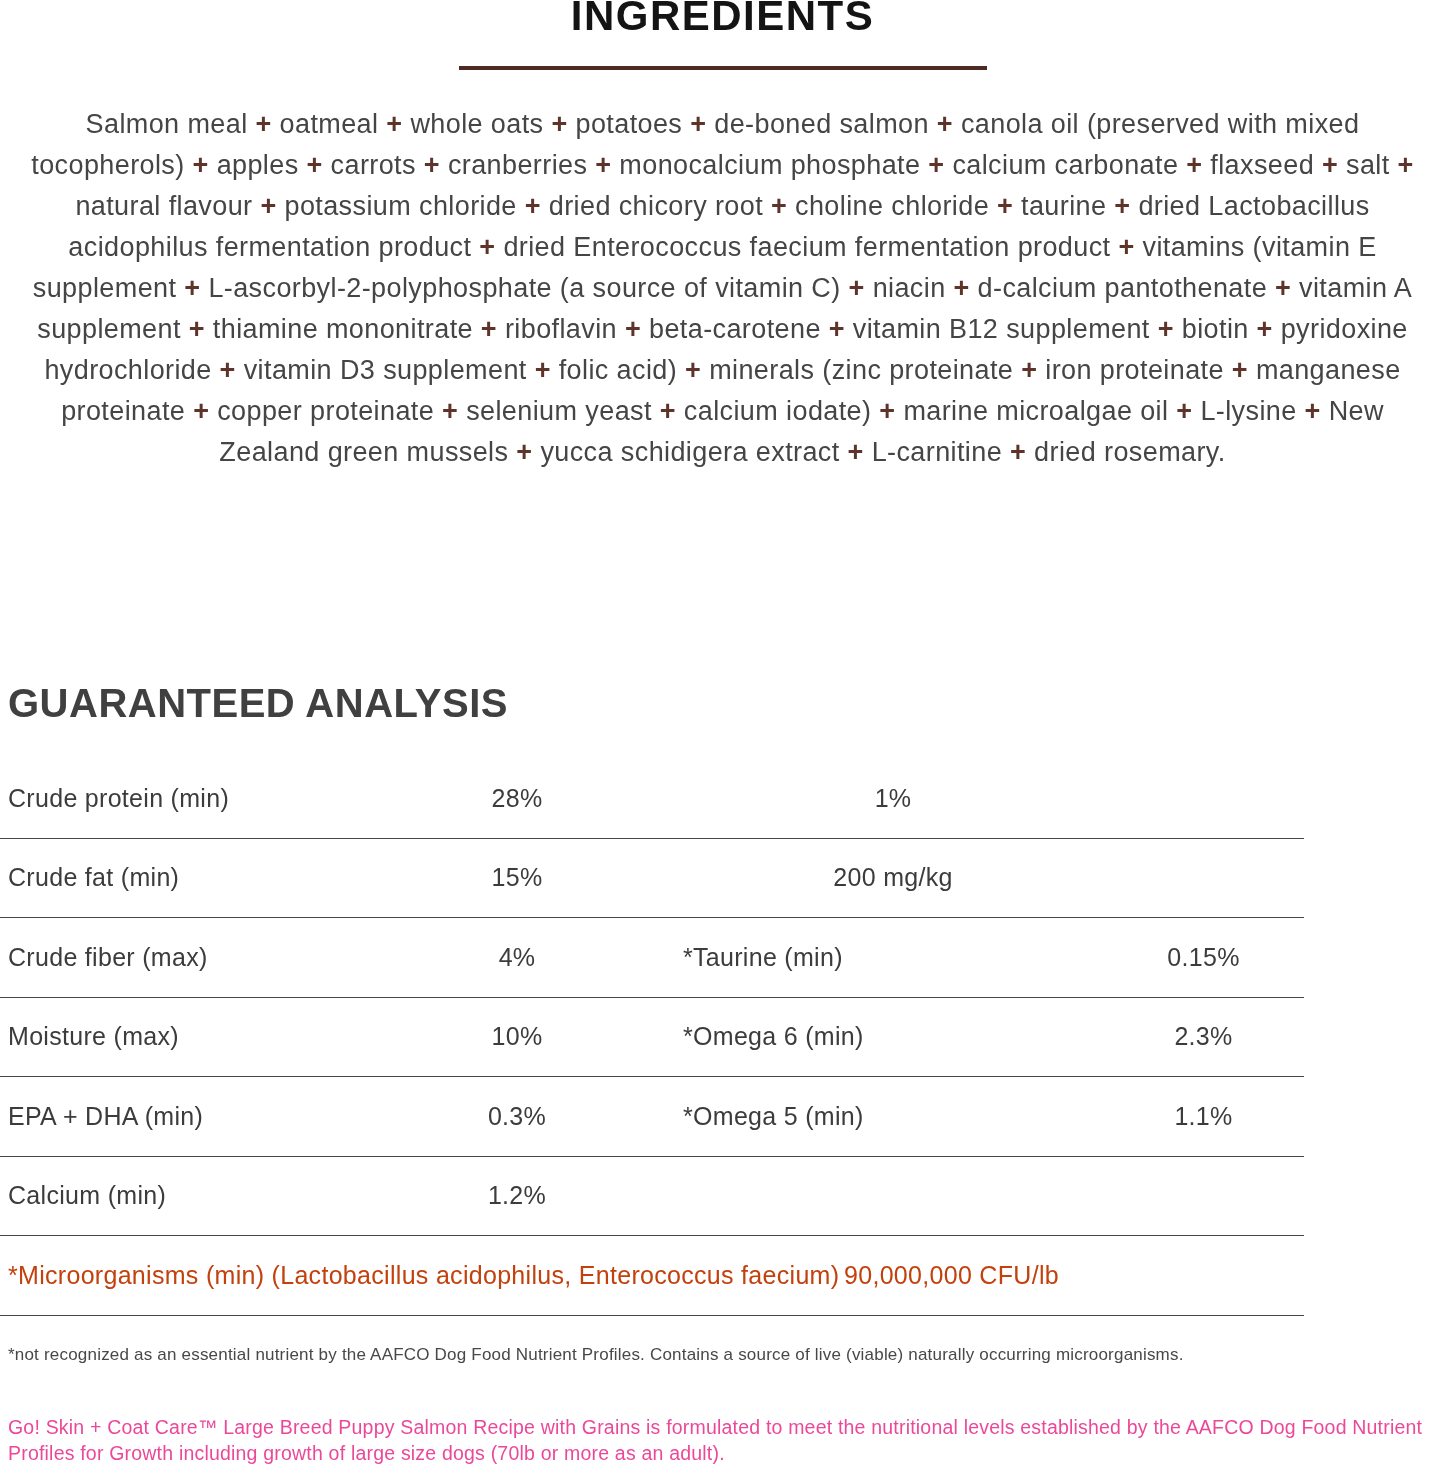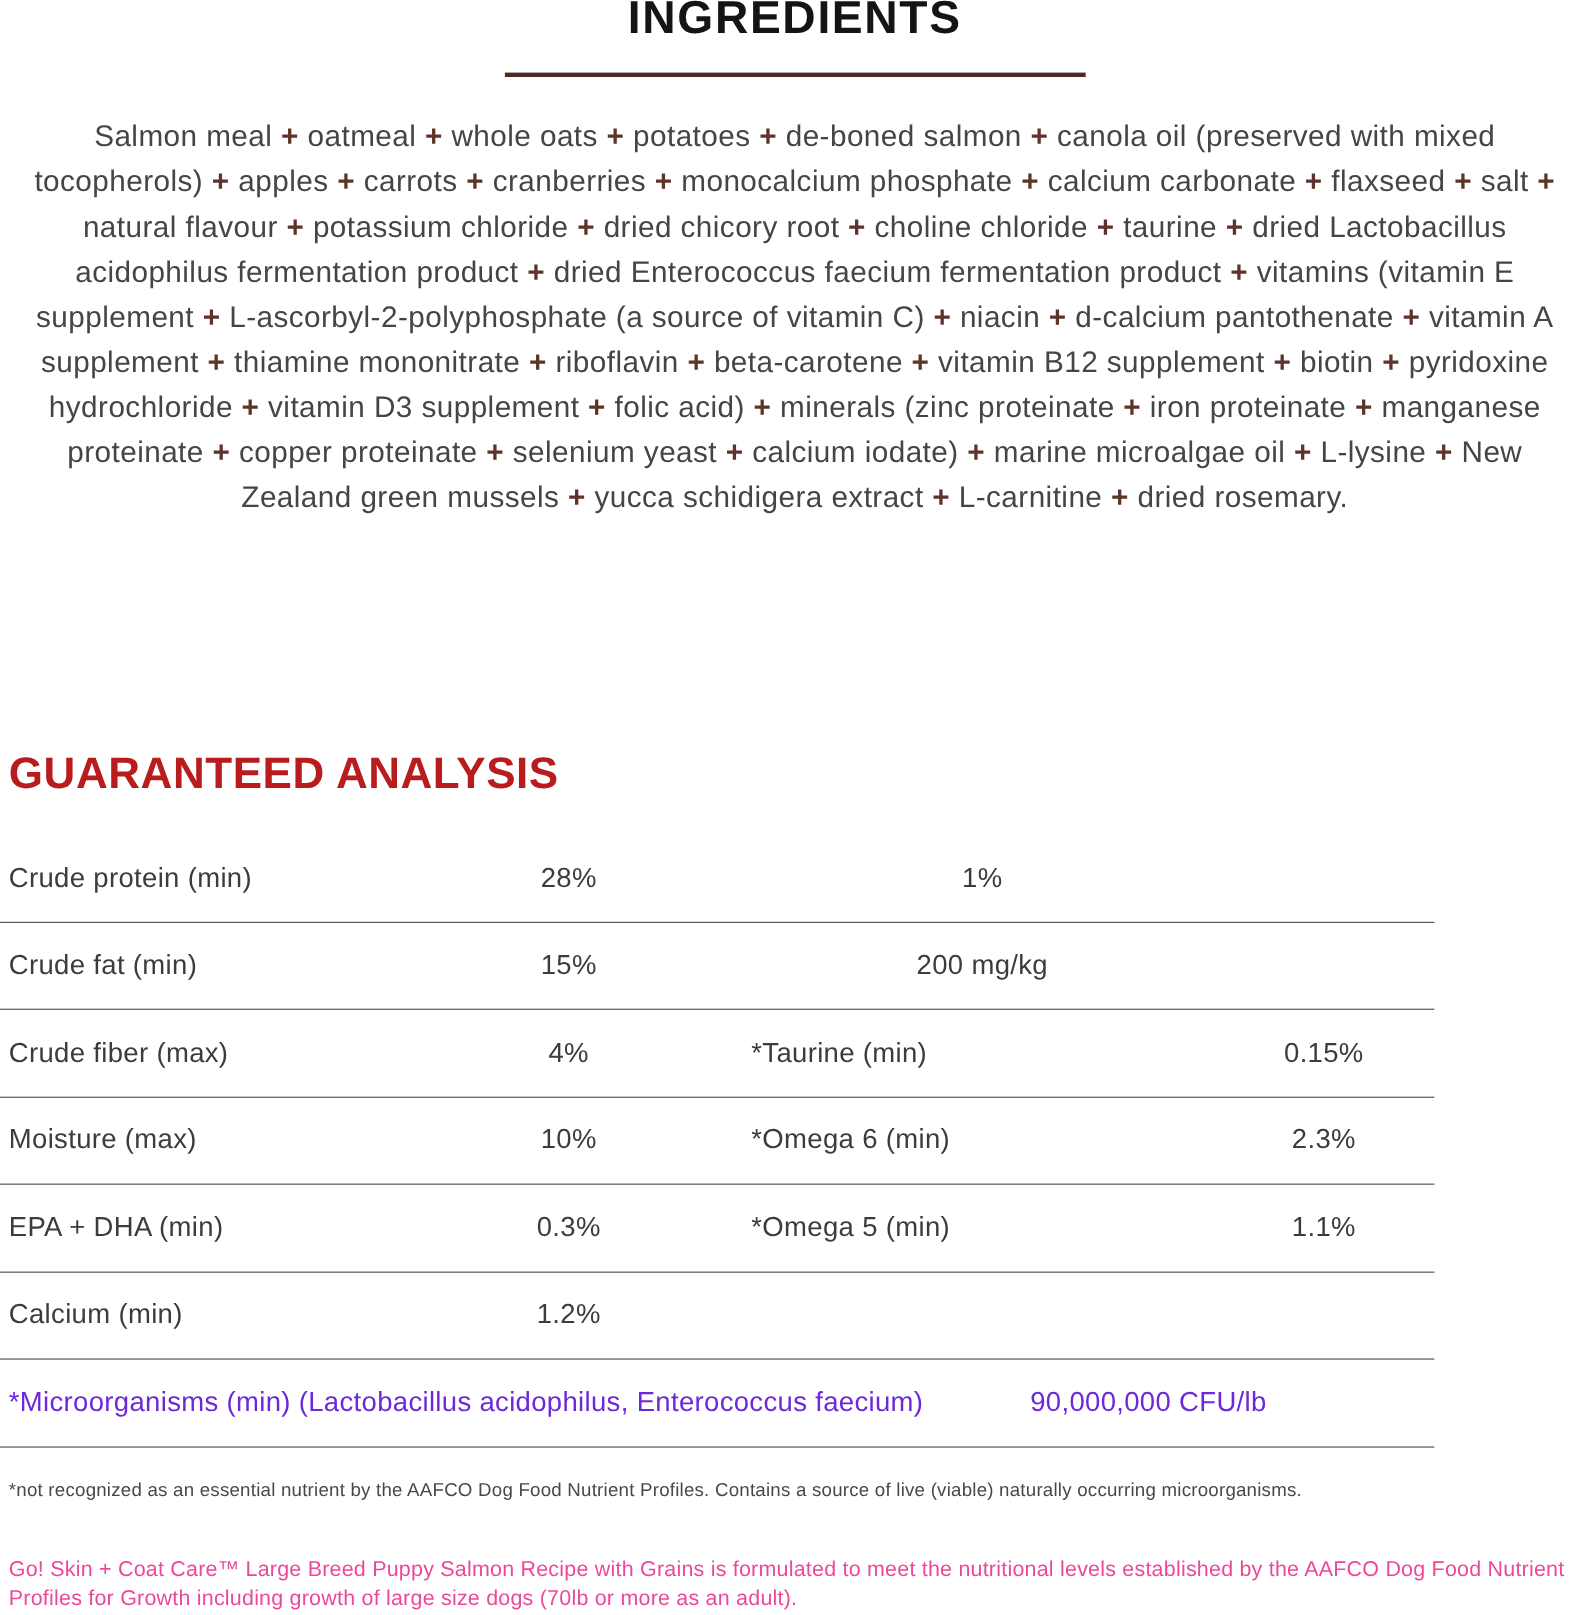--- a/index.html
+++ b/index.html
@@ -50,21 +50,21 @@
     font-weight: 700;
   }
   
   .ga-heading {
     margin: 208px 0 0 0;
     padding-left: 8px;
     font-size: 40px;
     line-height: 44px;
     font-weight: 800;
     letter-spacing: 0.5px;
-    color: #b91c1c;
+    color: #404040;
   }
   .ga-table {
     margin-top: 34px;
     width: 1304px;
   }
   .ga-row {
     display: grid;
     grid-template-columns: 404px 210px 61px 420px 1fr;
     align-items: center;
     box-sizing: border-box;
@@ -78,25 +78,25 @@
   .ga-row-full {
     display: grid;
     grid-template-columns: 1fr 460px;
     align-items: center;
     box-sizing: border-box;
     height: 79.5px;
     padding-left: 8px;
     border-bottom: 1.5px solid #474747;
     font-size: 25px;
     letter-spacing: 0.3px;
-    color: #6d28d9;
+    color: #c2410c;
   }
   .ga-label { text-align: left; }
   .ga-value { text-align: center; }
-  .ga-value-right { text-align: center; padding-right: 60px; }
+  .ga-value-right { text-align: left; padding-right: 60px; }
   
   .footnote-1 {
     margin: 26px 8px 16px 8px;
     font-size: 17px;
     line-height: 26px;
     letter-spacing: 0.2px;
     color: #484848;
   }
   .footnote-2 {
     margin: 46px 18px 0 8px;

